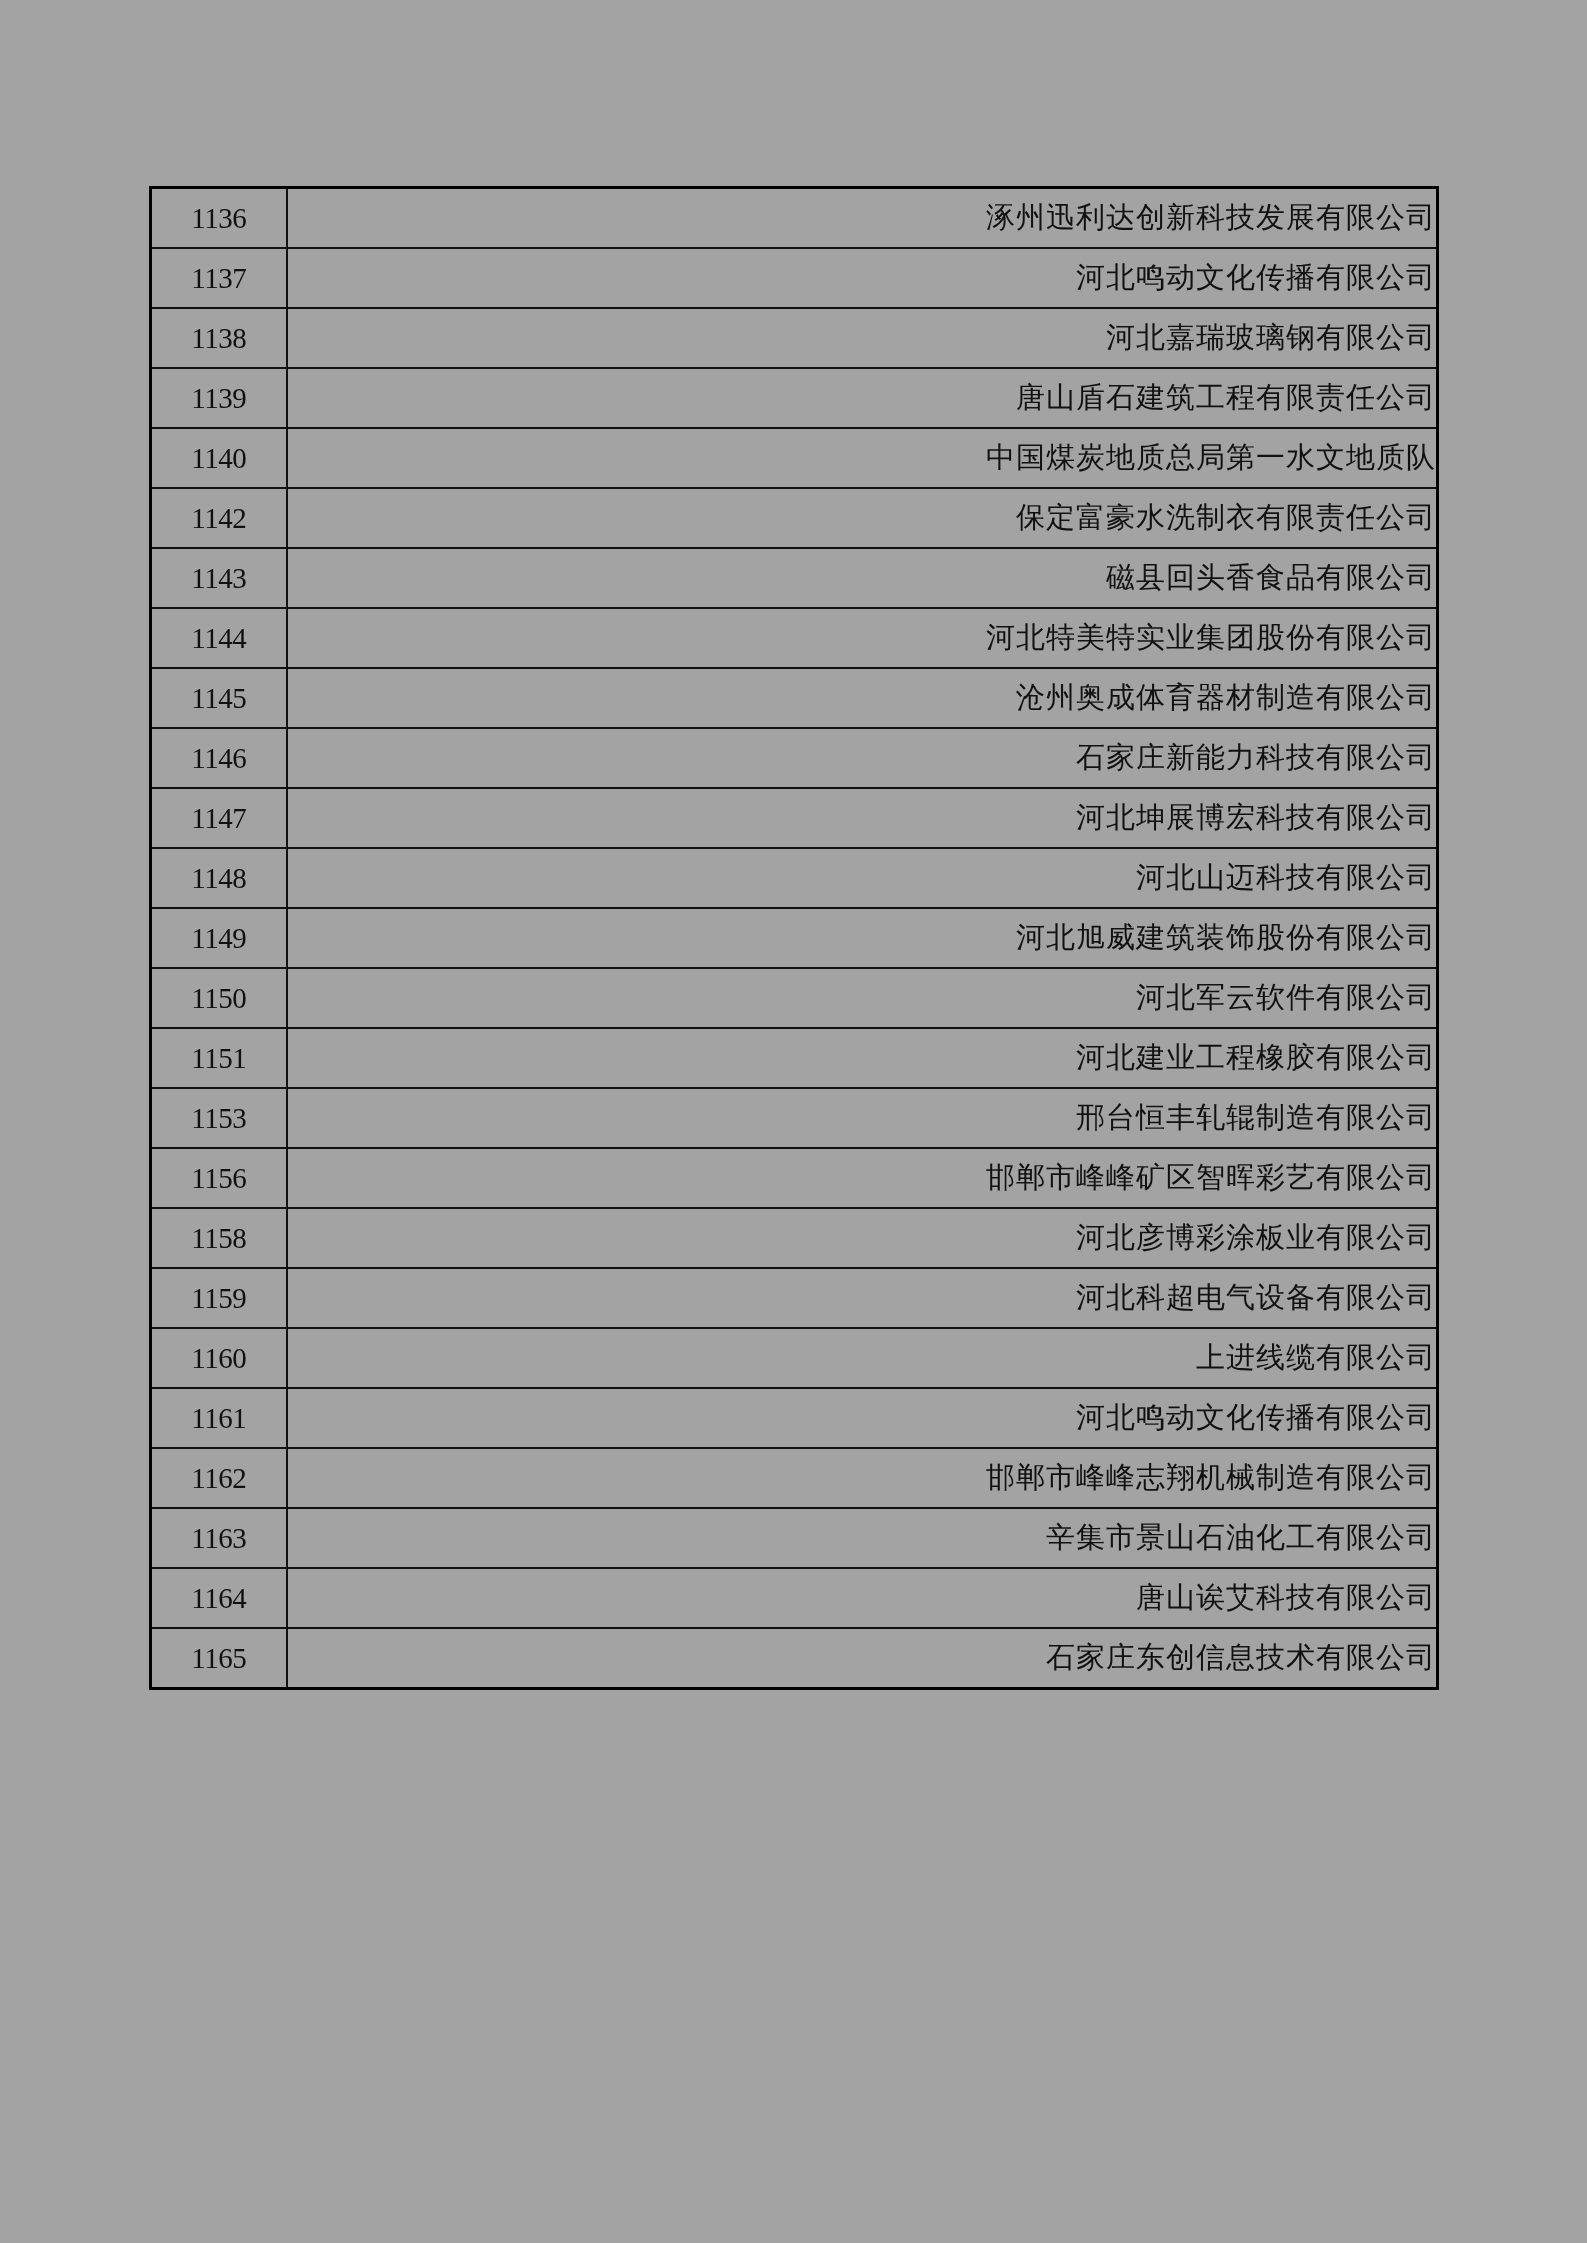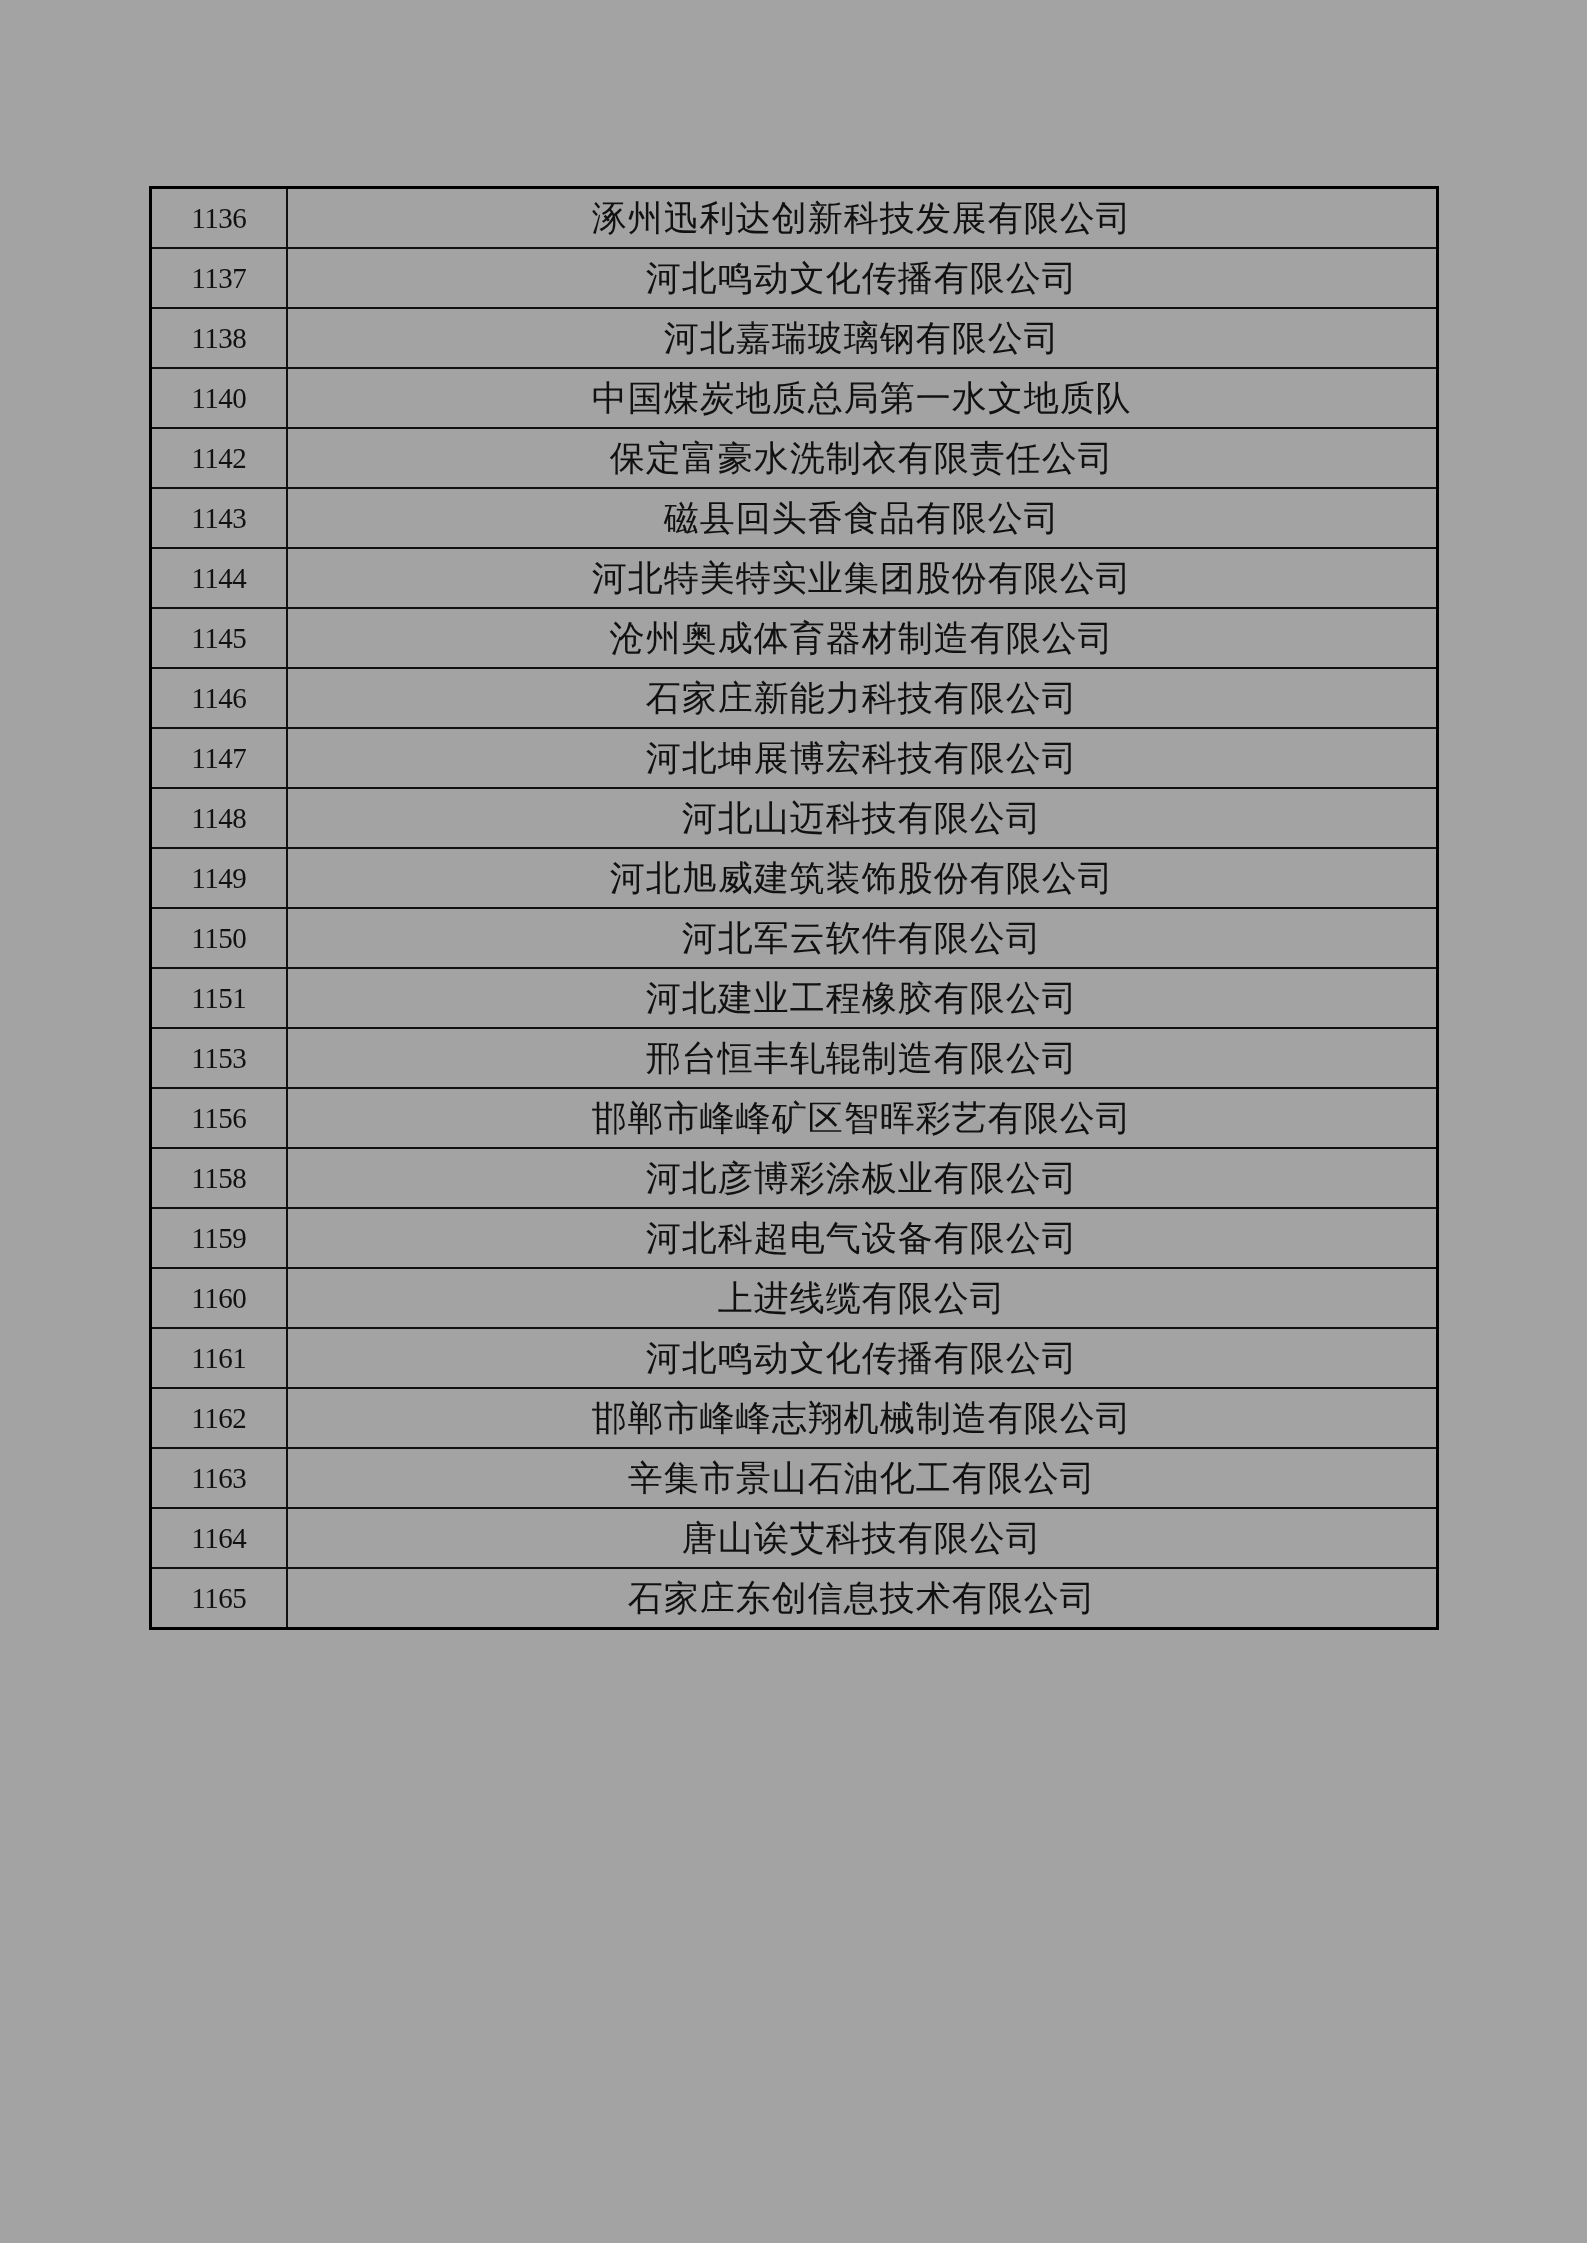--- a/index.html
+++ b/index.html
@@ -45,22 +45,23 @@
       overflow: hidden;
     }
     table.list td.num {
       border-right: 2px solid #111111;
       font-family: "Liberation Serif", "DejaVu Serif", serif;
       font-size: 29px;
       letter-spacing: -0.5px;
     }
     table.list td.name {
       font-family: "DejaVu Sans", "Liberation Sans", sans-serif;
-      font-size: 35px;
+      font-size: 29px;
       letter-spacing: 1px;
+      text-align: right;
     }
   </style>
 </head>
 <body>
 
 <div class="page">
   <table class="list">
     <colgroup>
       <col class="c-num">
       <col class="c-name">
@@ -70,20 +71,24 @@
           <td class="num">1136</td>
           <td class="name">涿州迅利达创新科技发展有限公司</td>
         </tr>
       <tr>
           <td class="num">1137</td>
           <td class="name">河北鸣动文化传播有限公司</td>
         </tr>
       <tr>
           <td class="num">1138</td>
           <td class="name">河北嘉瑞玻璃钢有限公司</td>
+        </tr>
+      <tr>
+          <td class="num">1139</td>
+          <td class="name">唐山盾石建筑工程有限责任公司</td>
         </tr>
       <tr>
           <td class="num">1140</td>
           <td class="name">中国煤炭地质总局第一水文地质队</td>
         </tr>
       <tr>
           <td class="num">1142</td>
           <td class="name">保定富豪水洗制衣有限责任公司</td>
         </tr>
       <tr>

